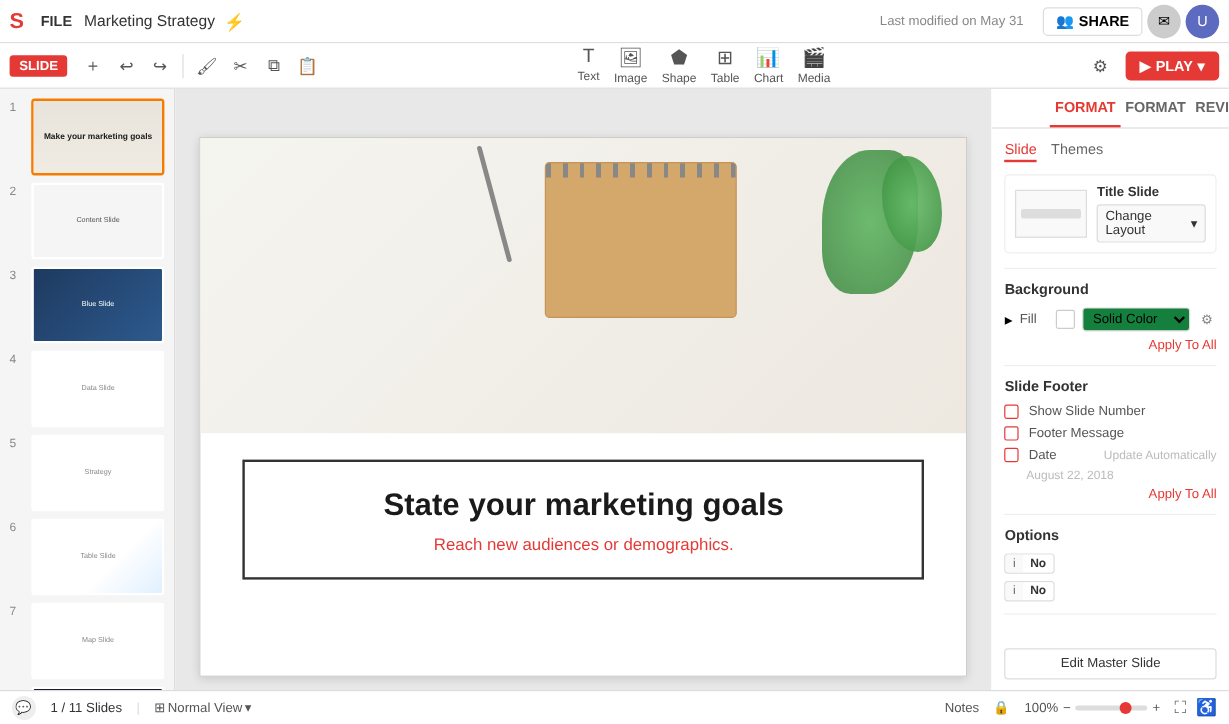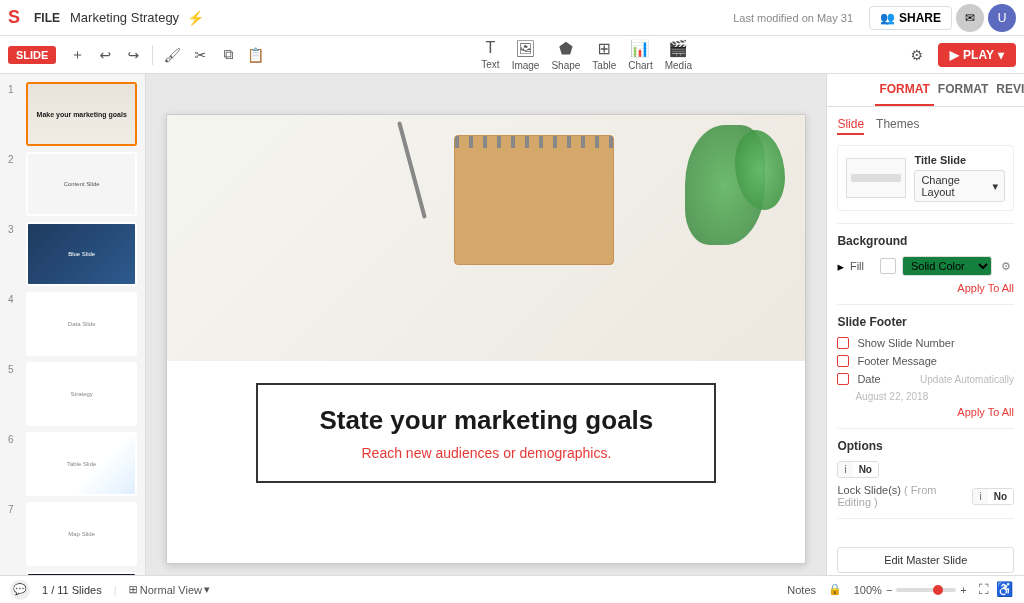--- a/index.html
+++ b/index.html
@@ -41,21 +41,21 @@
     .slide-img-inner { width: 100%; height: 60px; background: #e8e8e8; position: relative; display: flex; align-items: center; justify-content: center; overflow: hidden; }
 
     
     #canvas-area { flex: 1; background: #e8e8e8; display: flex; align-items: center; justify-content: center; position: relative; padding: 20px; }
     #slide-canvas { width: 640px; height: 450px; background: #fff; border: 1px solid #ccc; position: relative; overflow: hidden; box-shadow: 0 2px 8px rgba(0,0,0,0.15); }
     .slide-bg-img { position: absolute; top: 0; left: 0; right: 0; height: 55%; background: linear-gradient(135deg, #f5f5f0 0%, #ede8e0 100%); display: flex; align-items: center; justify-content: center; overflow: hidden; }
     .slide-bg-decorations { position: absolute; top: 10px; right: 40px; width: 80px; height: 120px; background: radial-gradient(ellipse, #4caf50 0%, #2e7d32 100%); border-radius: 50% 30% 50% 30%; opacity: 0.8; }
     .slide-notebook { position: absolute; top: 20px; left: 50%; transform: translateX(-20%); width: 160px; height: 130px; background: #d4a76a; border-radius: 4px; border: 1px solid #c49355; }
     .slide-notebook-spiral { position: absolute; top: 0; width: 100%; height: 12px; background: repeating-linear-gradient(90deg, #888 0 4px, transparent 4px 14px); border-radius: 2px 2px 0 0; }
     .slide-pen { position: absolute; top: 5px; left: 38%; width: 4px; height: 100px; background: #888; transform: rotate(-15deg); border-radius: 2px; }
-    .slide-content-box { position: absolute; bottom: 80px; left: 50%; transform: translateX(-50%); width: 460px; border: 2px solid #333; padding: 20px 30px; background: rgba(255,255,255,0.95); text-align: center; }
+    .slide-content-box { position: absolute; bottom: 80px; left: 50%; transform: translateX(-50%); width: 568px; border: 2px solid #333; padding: 20px 30px; background: rgba(255,255,255,0.95); text-align: center; }
     .slide-title-text { font-size: 26px; font-weight: 800; color: #1a1a1a; line-height: 1.2; }
     .slide-subtitle-text { font-size: 14px; color: #e53935; font-weight: 500; margin-top: 8px; }
 
     
     #right-panel { width: 200px; background: #fff; border-left: 1px solid #ddd; display: flex; flex-direction: column; overflow-y: auto; }
     #right-tabs { display: flex; border-bottom: 1px solid #ddd; }
     .right-tab { flex: 1; text-align: center; padding: 8px 4px; font-size: 12px; font-weight: 600; cursor: pointer; color: #666; border-bottom: 2px solid transparent; }
     .right-tab.active { color: #e53935; border-bottom-color: #e53935; margin-left: 48px; }
     #right-content { padding: 10px; }
 
@@ -379,24 +379,20 @@
       <div class="section-title">Options</div>
 
       <div class="option-row">
         <div class="toggle-group">
           <button class="toggle-btn">i</button>
           <button class="toggle-btn active">No</button>
         </div>
       </div>
 
       <div class="option-row">
-        <div class="option-label">
-          <span>Lock Slide(s)</span>
-          <span style="color:#aaa;">( From Editing )</span>
-        </div>
         <div class="toggle-group">
           <button class="toggle-btn">i</button>
           <button class="toggle-btn active">No</button>
         </div>
       </div>
 
       <div class="section-divider"></div>
 
     </div>
 

